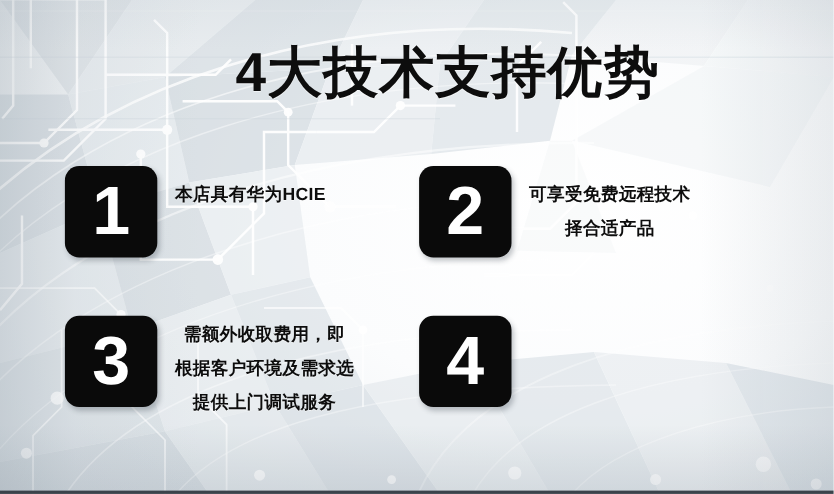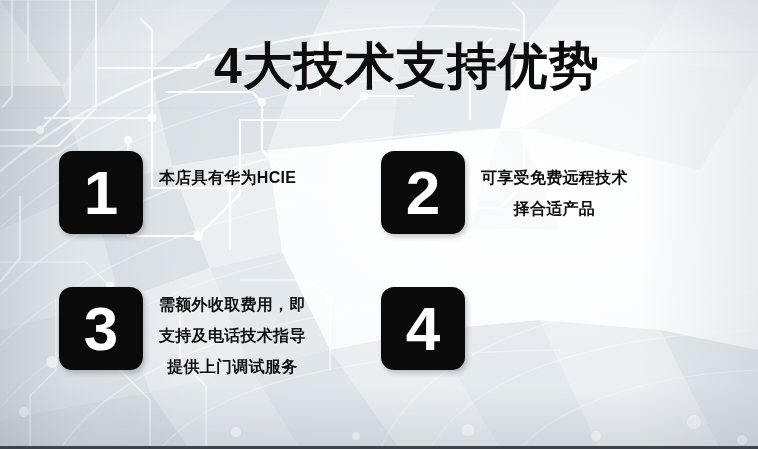--- a/index.html
+++ b/index.html
@@ -245,21 +245,21 @@
     <div class="item-text">
       <span class="line">可享受免费远程技术</span>
       <span class="line">择合适产品</span>
     </div>
   </div>
 
   <div class="item item-3">
     <div class="badge">3</div>
     <div class="item-text">
       <span class="line">需额外收取费用，即</span>
-      <span class="line">支持及电话技术指导</span>
+      <span class="line">根据客户环境及需求选</span>
       <span class="line">提供上门调试服务</span>
     </div>
   </div>
 
   <div class="item item-4">
     <div class="badge">4</div>
   </div>
 
   <div class="bottom-rule"></div>
 </div>

